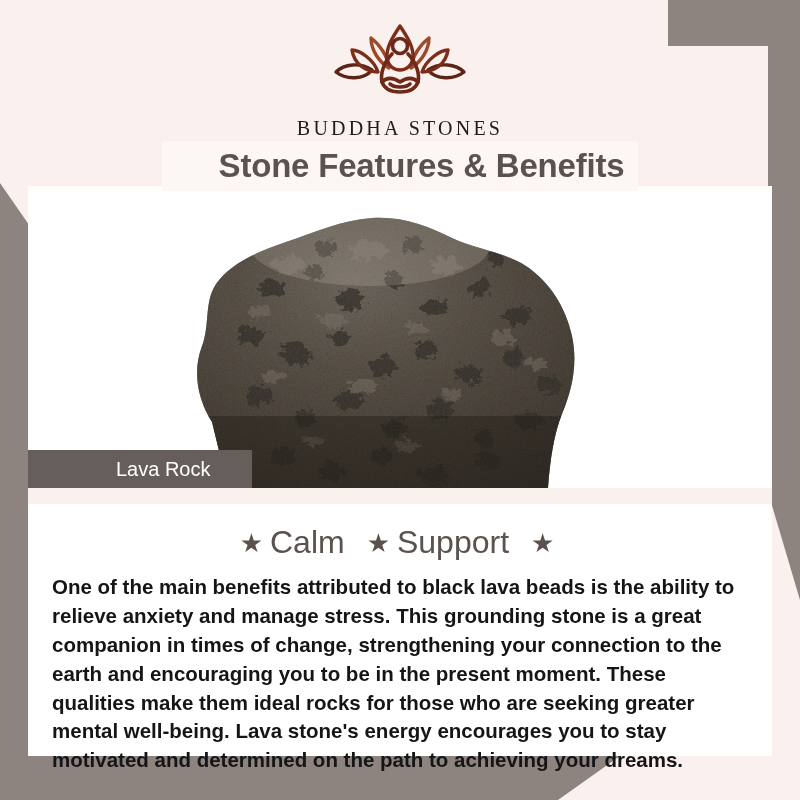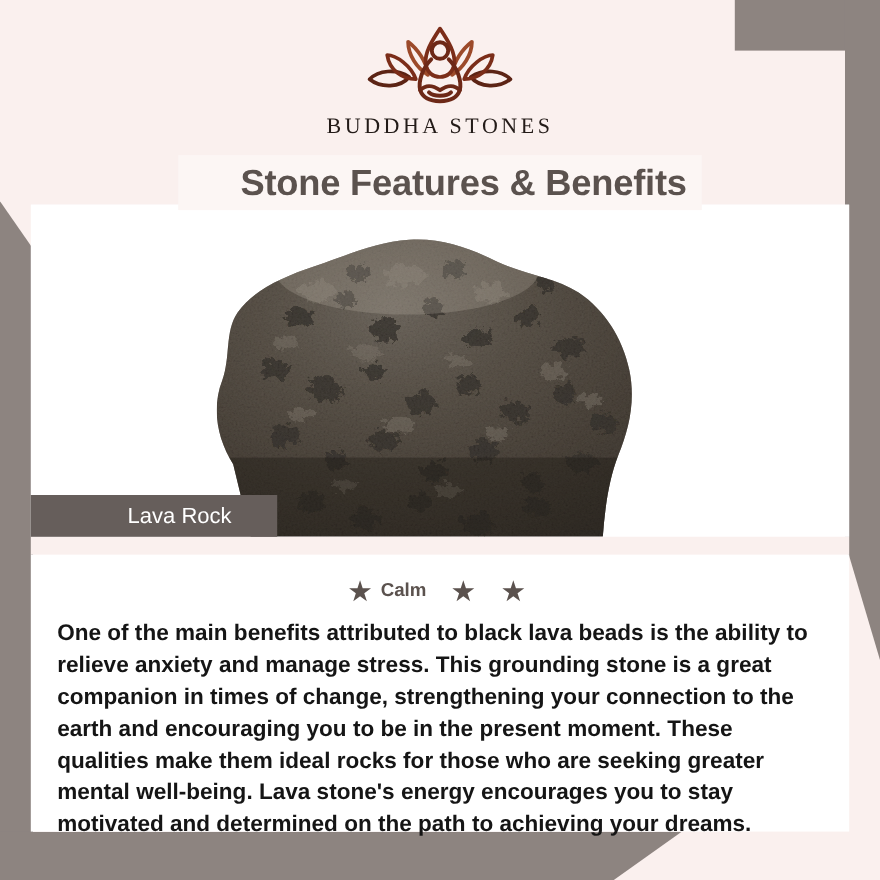--- a/index.html
+++ b/index.html
@@ -60,21 +60,21 @@
   
   .logo-area {
     position: absolute;
     top: 0;
     left: 0;
     right: 0;
     height: 140px;
     display: flex;
     flex-direction: column;
     align-items: center;
-    justify-content: flex-start;
+    justify-content: space-between;
     padding-top: 20px;
     box-sizing: border-box;
   }
   .logo-mark {
     width: 148px;
     height: 82px;
     display: block;
   }
   .logo-word {
     margin-top: 2px;
@@ -188,22 +188,22 @@
     display: flex;
     align-items: center;
     gap: 7px;
   }
   .feature-star {
     font-size: 26px;
     line-height: 1;
     color: #5b524e;
   }
   .feature-label {
-    font-size: 17px;
-    font-weight: bold;
+    font-size: 32px;
+    font-weight: normal;
     color: #5b524e;
   }
 
   .body-copy {
     margin: 12px;
     padding: 0 4px;
     font-size: 20.5px;
     line-height: 1.41;
     color: #151515;
     font-weight: 600;
@@ -356,20 +356,21 @@
 
   <div class="text-panel">
 
     <div class="features-row">
       <div class="feature">
         <span class="feature-star">★</span>
         <span class="feature-label">Calm</span>
       </div>
       <div class="feature">
         <span class="feature-star">★</span>
+        <span class="feature-label">Support</span>
       </div>
       <div class="feature">
         <span class="feature-star">★</span>
       </div>
     </div>
 
     <p class="body-copy">One of the main benefits attributed to black lava beads is the ability to relieve anxiety and manage stress. This grounding stone is a great companion in times of change, strengthening your connection to the earth and encouraging you to be in the present moment. These qualities make them ideal rocks for those who are seeking greater mental well-being. Lava stone's energy encourages you to stay motivated and determined on the path to achieving your dreams.</p>
   </div>
 
 </div>

